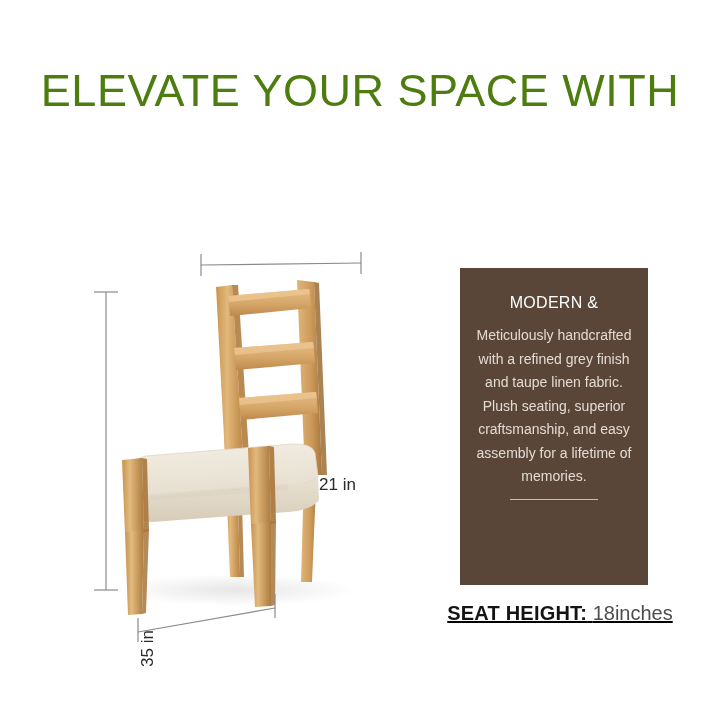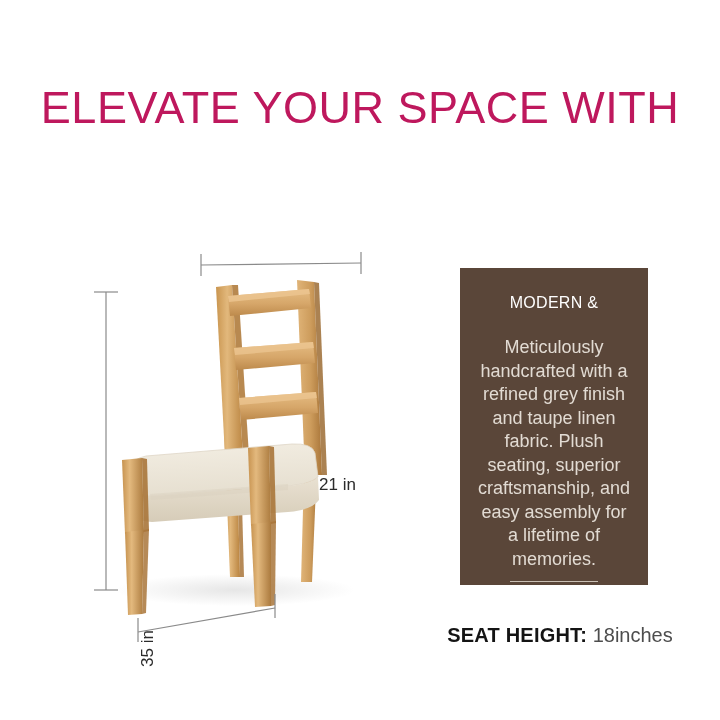--- a/index.html
+++ b/index.html
@@ -6,28 +6,28 @@
   html, body {
     width:720px; height:720px;
     background:#ffffff;
     font-family:"Liberation Sans", sans-serif;
     overflow:hidden;
   }
   #page { position:relative; width:720px; height:720px; background:#fff; }
 
   
   .headline {
-    position:absolute; left:0; top:81px; width:720px;
+    position:absolute; left:0; top:64px; width:720px;
     text-align:center;
     font-family:"Liberation Sans", sans-serif;
     font-weight:300;
     font-size:45px;
     line-height:54px;
     letter-spacing:0.5px;
-    color:#be185d;
+    color:#4d7c0f;
     white-space:nowrap;
   }
   .headline .l2 { display:block; }
 
   
   .stage { position:absolute; left:60px; top:232px; width:350px; height:420px;text-align:center; }
   .stage svg { display:block; }
 
   .dim-label {
     position:absolute;
@@ -50,40 +50,41 @@
   }
   .panel-title {
     font-family:"Liberation Sans", sans-serif;
     font-weight:400;
     font-size:16px;
     line-height:26px;
     color:#ffffff;
     letter-spacing:0.3px;
   }
   .panel-body {
-    margin-top:20px;
+    margin-top:8px;
     font-family:"Liberation Sans", sans-serif;
     font-weight:400;
-    font-size:18px;
+    font-size:14px;
     line-height:23.5px;
     color:#e2dbd3;
   }
   .panel-rule {
     width:88px; height:1px;
     background:#c9bfb4;
     margin:10px auto 0 auto;
   }
 
   
   .seat-height {
-    position:absolute; left:418px; top:624px; width:284px;
+    position:absolute; left:418px; top:602px; width:284px;
     text-align:center;
     white-space:nowrap;
     font-family:"Liberation Sans", sans-serif;
     font-size:20px;
+    text-decoration:underline;
   }
   .seat-height .sh-label { font-weight:700; color:#141414; letter-spacing:0.2px; }
   .seat-height .sh-value { font-weight:400; color:#4d4d4d; }
 </style>
 </head>
 <body>
 
 <div id="page">
 
   <div class="headline">

